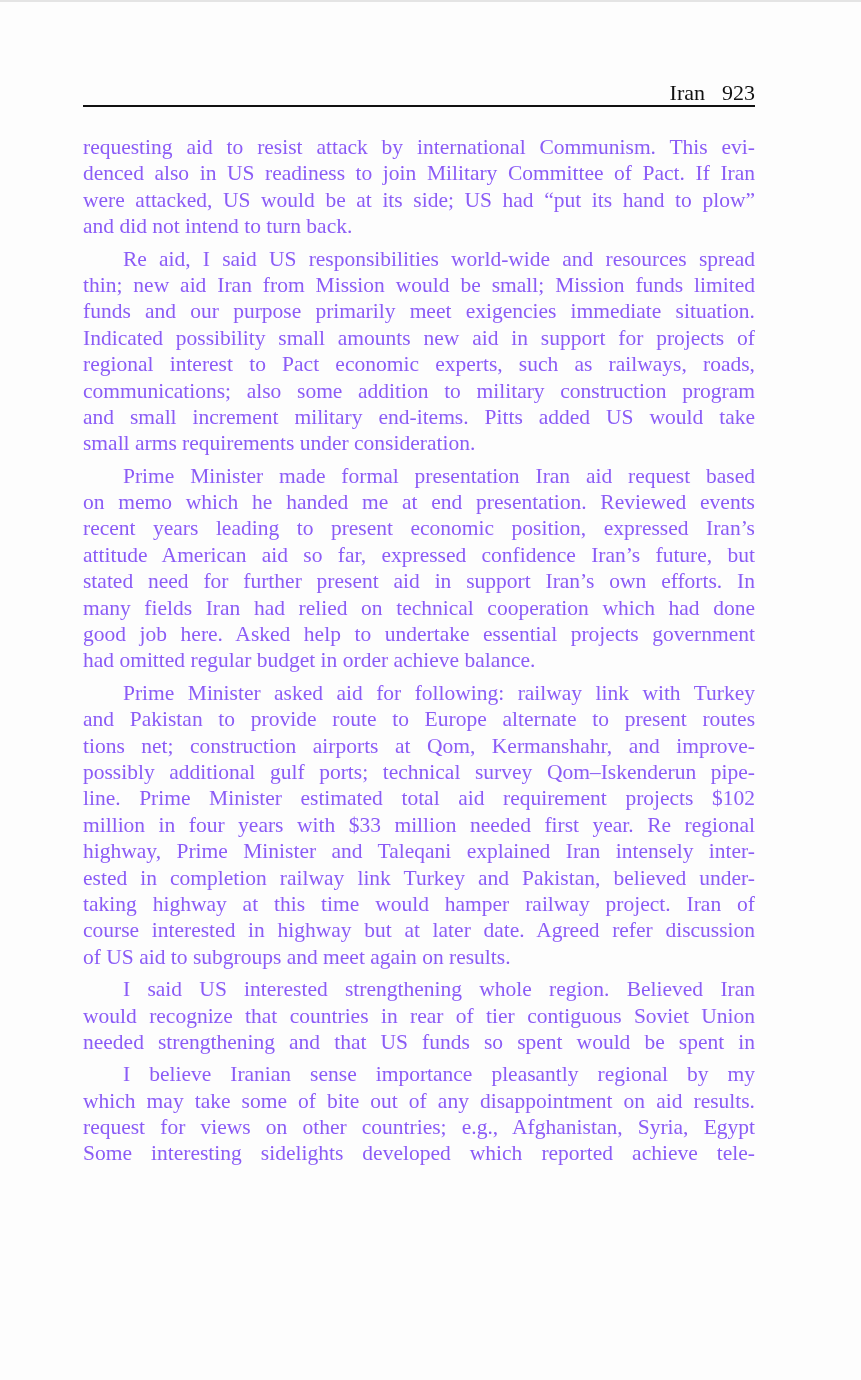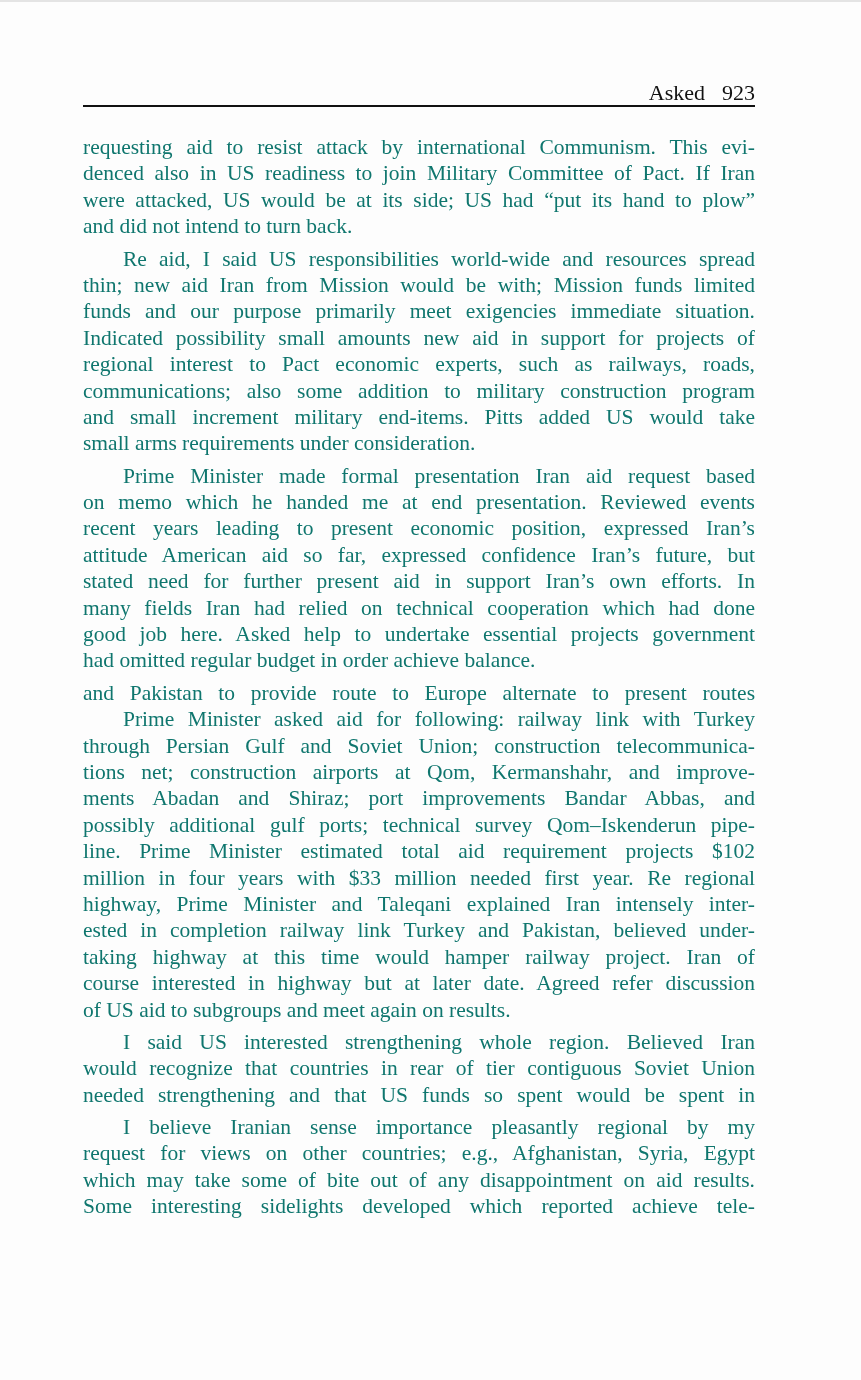--- a/index.html
+++ b/index.html
@@ -5,86 +5,84 @@
   html, body { margin: 0; padding: 0; background: #ffffff; }
   body { width: 861px; height: 1380px; position: relative; overflow: hidden; }
   .page { position: absolute; left: 0; top: 0; width: 861px; height: 1380px; background: #fdfdfd; }
   .topedge { position: absolute; left: 0; top: 0; width: 861px; height: 2px; background: #e4e4e4; }
   .header { position: absolute; left: 83px; top: 78px; width: 672px; height: 26px;
             font-family: "Liberation Serif", "DejaVu Serif", serif; font-size: 22px; color: #111; }
   .header .runhead { position: absolute; right: 50px; top: 2px; }
   .header .pagenum { position: absolute; right: 0; top: 2px; }
   .rule { position: absolute; left: 83px; top: 105px; width: 672px; height: 2px; background: #111; }
   .body { position: absolute; left: 83px; top: 134px; width: 672px;
-          font-family: "Liberation Serif", "DejaVu Serif", serif; font-size: 21.5px; color: #0f766e; }
+          font-family: "Liberation Serif", "DejaVu Serif", serif; font-size: 21.5px; color: #8b5cf6; }
   .para { margin: 0 0 6px 0; }
   .line { display: block; height: 26.4px; line-height: 26.4px; white-space: nowrap;
           text-align: justify; text-align-last: justify; }
   .line.last { text-align-last: left; }
   .line.indent { padding-left: 40px; }
 </style>
 </head>
 <body>
 
 <div class="page">
   <div class="topedge"></div>
 
   <div class="header">
-    <span class="runhead">Asked</span>
+    <span class="runhead">Iran</span>
     <span class="pagenum">923</span>
   </div>
   <div class="rule"></div>
 
   <div class="body" id="body">
       <div class="para">
         <span class="line">requesting aid to resist attack by international Communism. This evi-</span>
         <span class="line">denced also in US readiness to join Military Committee of Pact. If Iran</span>
         <span class="line">were attacked, US would be at its side; US had “put its hand to plow”</span>
         <span class="line last">and did not intend to turn back.</span>
       </div>
       <div class="para">
         <span class="line indent">Re aid, I said US responsibilities world-wide and resources spread</span>
-        <span class="line">thin; new aid Iran from Mission would be with; Mission funds limited</span>
+        <span class="line">thin; new aid Iran from Mission would be small; Mission funds limited</span>
         <span class="line">funds and our purpose primarily meet exigencies immediate situation.</span>
         <span class="line">Indicated possibility small amounts new aid in support for projects of</span>
         <span class="line">regional interest to Pact economic experts, such as railways, roads,</span>
         <span class="line">communications; also some addition to military construction program</span>
         <span class="line">and small increment military end-items. Pitts added US would take</span>
         <span class="line last">small arms requirements under consideration.</span>
       </div>
       <div class="para">
         <span class="line indent">Prime Minister made formal presentation Iran aid request based</span>
         <span class="line">on memo which he handed me at end presentation. Reviewed events</span>
         <span class="line">recent years leading to present economic position, expressed Iran’s</span>
         <span class="line">attitude American aid so far, expressed confidence Iran’s future, but</span>
         <span class="line">stated need for further present aid in support Iran’s own efforts. In</span>
         <span class="line">many fields Iran had relied on technical cooperation which had done</span>
         <span class="line">good job here. Asked help to undertake essential projects government</span>
         <span class="line last">had omitted regular budget in order achieve balance.</span>
       </div>
       <div class="para">
+        <span class="line indent">Prime Minister asked aid for following: railway link with Turkey</span>
         <span class="line">and Pakistan to provide route to Europe alternate to present routes</span>
-        <span class="line indent">Prime Minister asked aid for following: railway link with Turkey</span>
-        <span class="line">through Persian Gulf and Soviet Union; construction telecommunica-</span>
         <span class="line">tions net; construction airports at Qom, Kermanshahr, and improve-</span>
-        <span class="line">ments Abadan and Shiraz; port improvements Bandar Abbas, and</span>
         <span class="line">possibly additional gulf ports; technical survey Qom–Iskenderun pipe-</span>
         <span class="line">line. Prime Minister estimated total aid requirement projects $102</span>
         <span class="line">million in four years with $33 million needed first year. Re regional</span>
         <span class="line">highway, Prime Minister and Taleqani explained Iran intensely inter-</span>
         <span class="line">ested in completion railway link Turkey and Pakistan, believed under-</span>
         <span class="line">taking highway at this time would hamper railway project. Iran of</span>
         <span class="line">course interested in highway but at later date. Agreed refer discussion</span>
         <span class="line last">of US aid to subgroups and meet again on results.</span>
       </div>
       <div class="para">
         <span class="line indent">I said US interested strengthening whole region. Believed Iran</span>
         <span class="line">would recognize that countries in rear of tier contiguous Soviet Union</span>
         <span class="line">needed strengthening and that US funds so spent would be spent in</span>
       </div>
       <div class="para">
         <span class="line indent">I believe Iranian sense importance pleasantly regional by my</span>
+        <span class="line">which may take some of bite out of any disappointment on aid results.</span>
         <span class="line">request for views on other countries; e.g., Afghanistan, Syria, Egypt</span>
-        <span class="line">which may take some of bite out of any disappointment on aid results.</span>
         <span class="line">Some interesting sidelights developed which reported achieve tele-</span>
       </div>
     </div>
 </div>
 
 </body></html>

